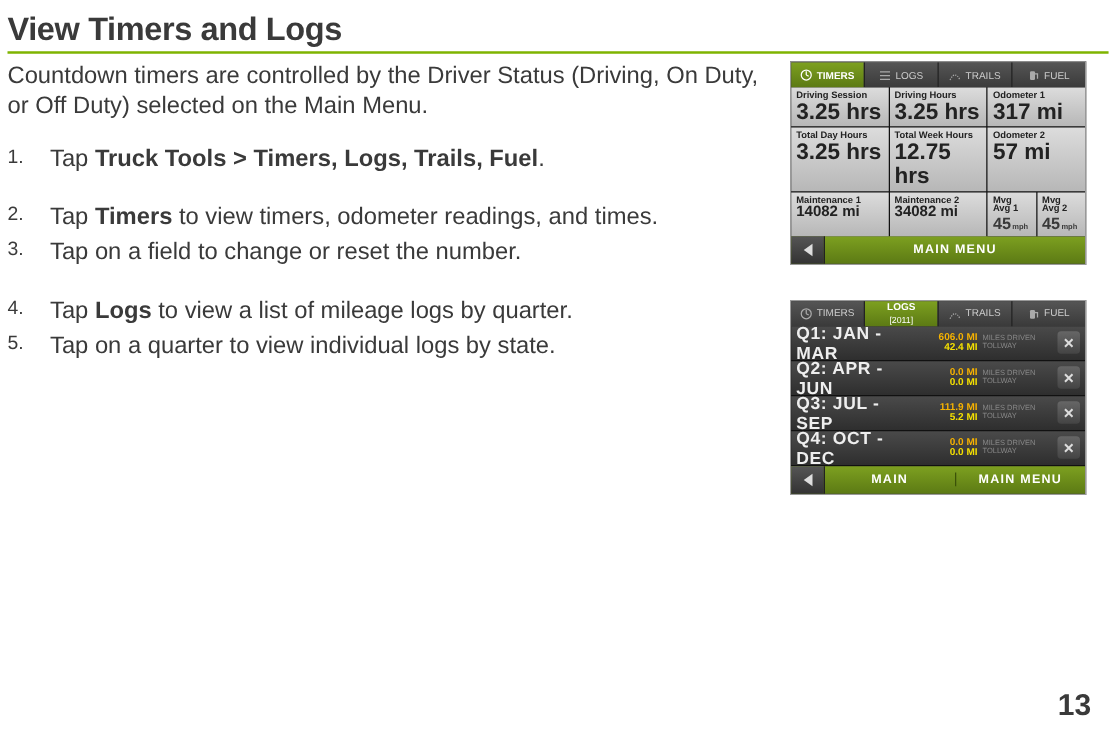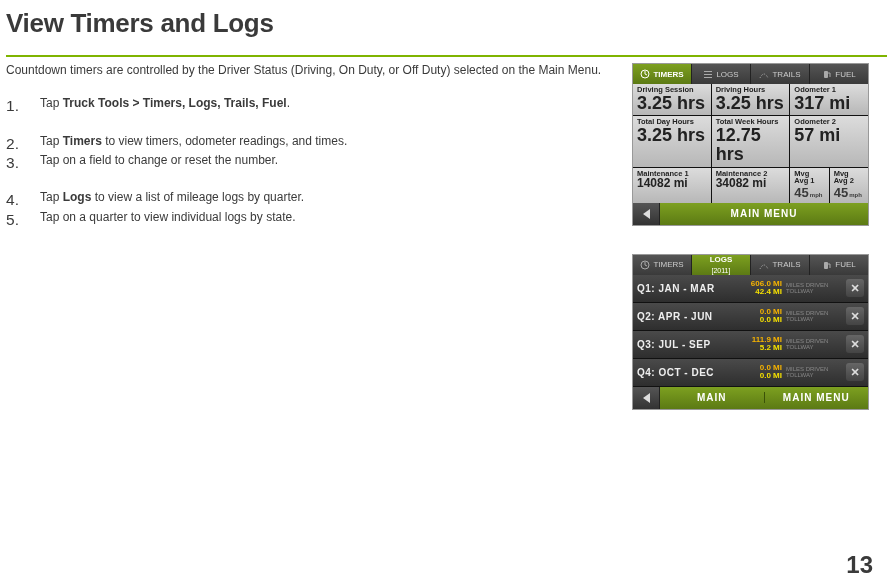--- a/index.html
+++ b/index.html
@@ -9,32 +9,32 @@
     width: 887px;
     height: 585px;
     position: relative;
     color: #3a3a3a;
     background: #fff;
   }
   .page-title {
     font-size: 26px;
     font-weight: 700;
     margin: 8px 0 0 6px;
-    padding-bottom: 16px;
+    padding-bottom: 2px;
     border-bottom: 2px solid #7fb400;
     letter-spacing: -0.3px;
   }
   .content {
     display: flex;
     margin-top: 6px;
     padding-left: 6px;
   }
   .left {
     flex: 1;
-    font-size: 12px;
+    font-size: 19px;
     line-height: 1.28;
   }
   .intro { margin: 0 0 18px 0; }
   ol.steps {
     list-style: none;
     padding: 0;
     margin: 0;
     counter-reset: step;
   }
   ol.steps li {
@@ -152,21 +152,21 @@
     align-items:center;
     height:27px;
     background: linear-gradient(#4a4a4a,#2e2e2e);
     border-bottom:1px solid #111;
     padding:0 4px;
     gap:4px;
   }
   .log-q {
     flex:1.3;
     color:#eee;
-    font-size:10px;
+    font-size:14px;
     font-weight:bold;
     letter-spacing:0.5px;
   }
   .log-vals {
     width:46px;
     text-align:right;
     font-size:8px;
     line-height:1.05;
     font-weight:bold;
   }

